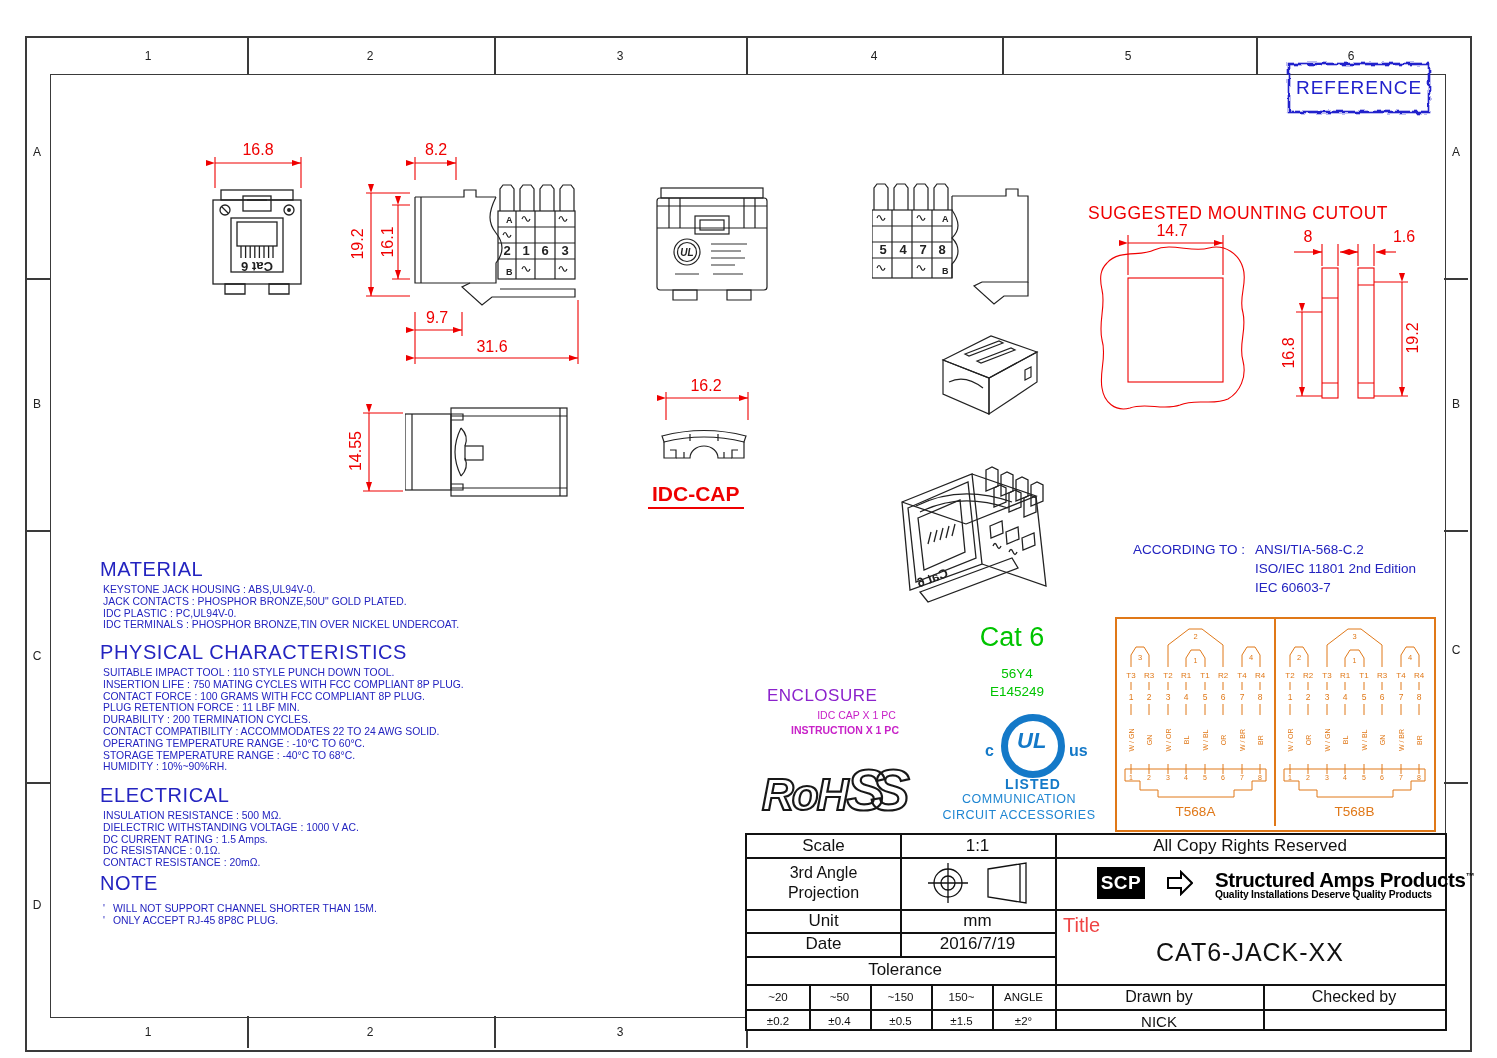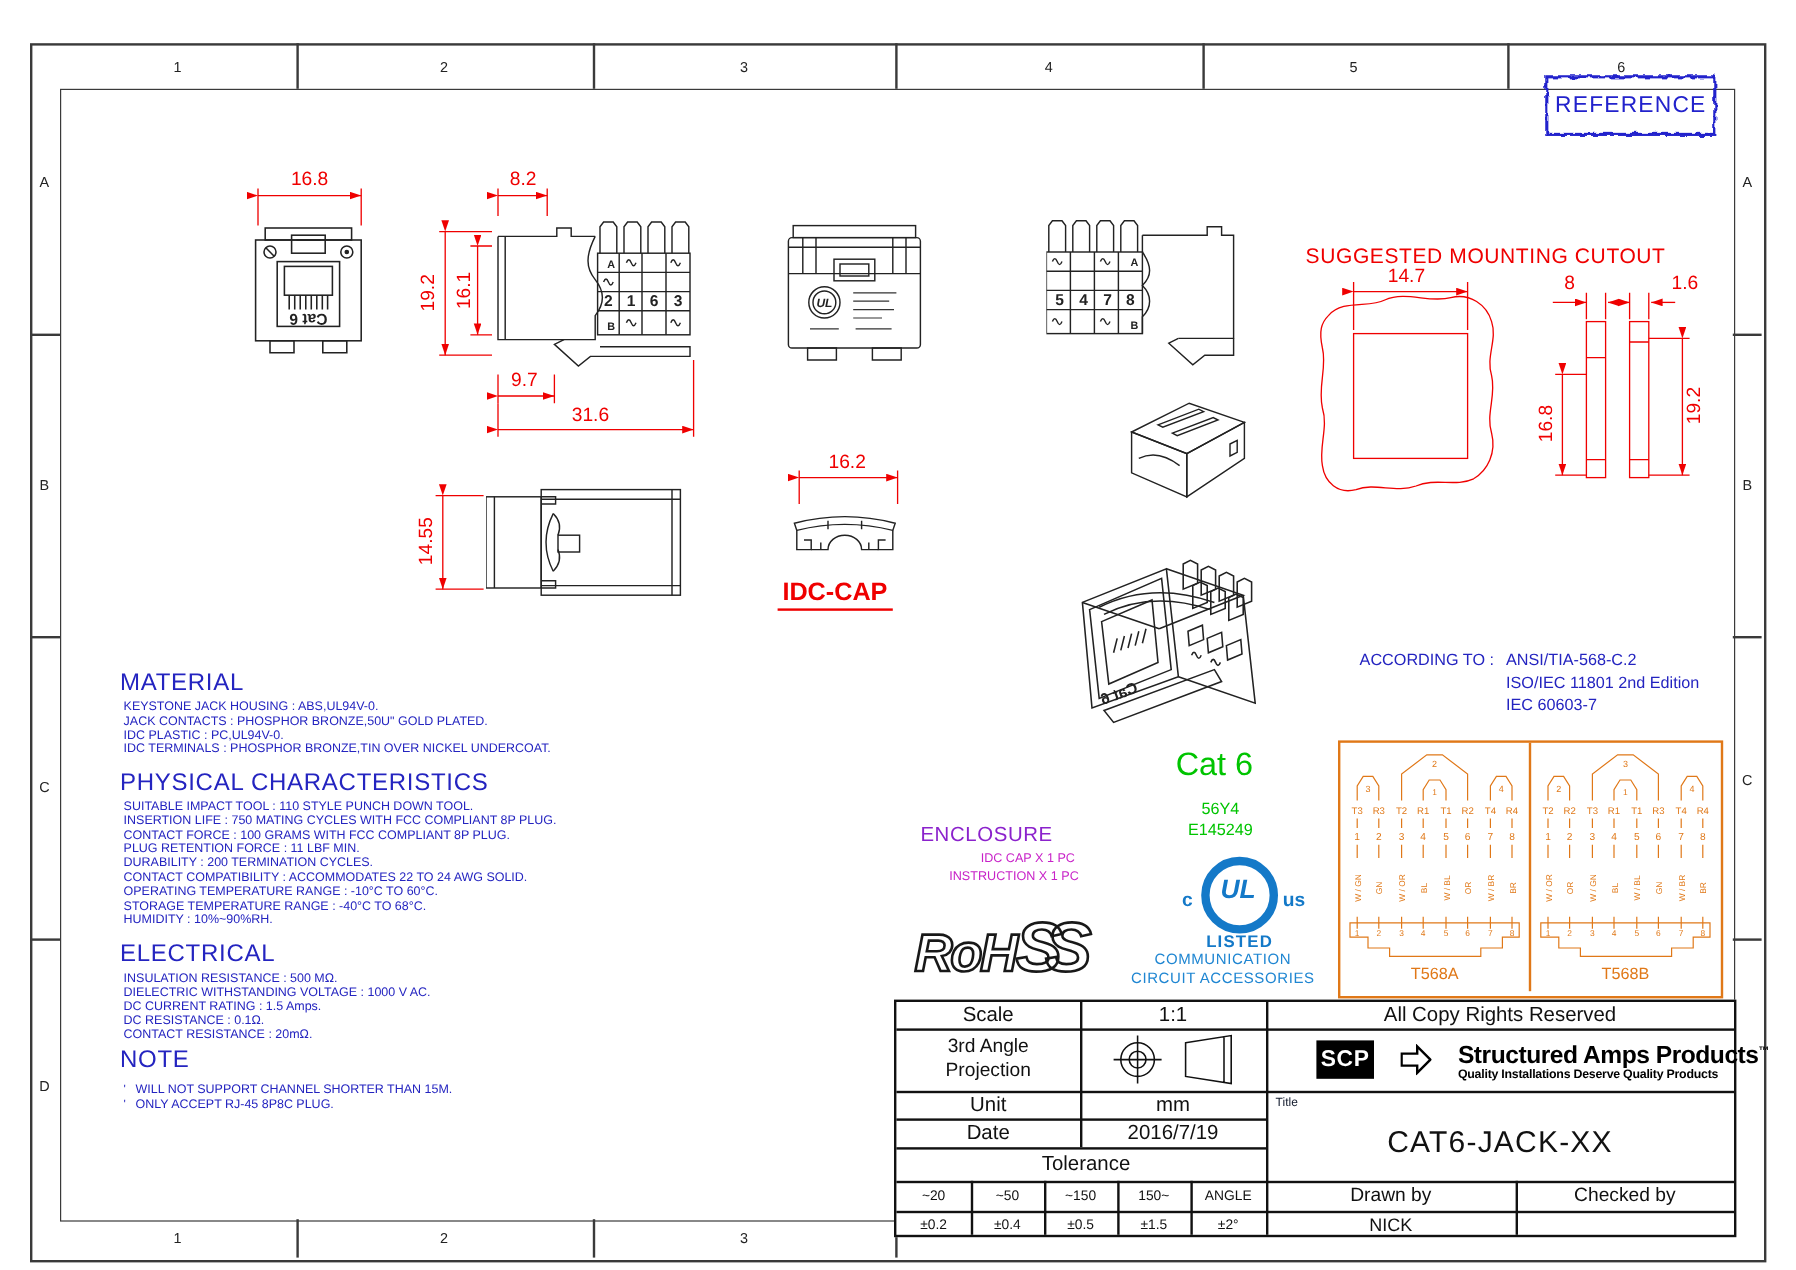--- a/index.html
+++ b/index.html
@@ -322,21 +322,21 @@
         <span>WILL NOT SUPPORT CHANNEL SHORTER THAN 15M.</span>
       </div>
     <div class="note-row">
         <span class="note-b">'</span>
         <span>ONLY ACCEPT RJ-45 8P8C PLUG.</span>
       </div>
   </div>
 
   <div class="enc-h" style="left:767px;top:686px;">ENCLOSURE</div>
   <div class="enc-l" style="left:845px;top:709px;padding-left:23px;">IDC CAP X 1 PC</div>
-  <div class="enc-l" style="left:845px;top:724px;">INSTRUCTION X 1 PC</div>
+  <div class="enc-l" style="left:845px;top:724px;font-weight:bold;">INSTRUCTION X 1 PC</div>
 
   <div class="rohs" style="left:762px;top:756px;"><span>RoH</span><span class="big">SS</span></div>
 
   <div class="green" style="left:1012px;top:622px;font-size:27px;">Cat 6</div>
   <div class="green" style="left:1017px;top:666px;font-size:13.5px;">56Y4</div>
   <div class="green" style="left:1017px;top:684px;font-size:13.5px;">E145249</div>
   <div class="ul-wrap" style="left:985px;top:710px;width:96px;height:110px;">
     <div class="ul-ring" style="left:16px;top:4px;"></div>
     <div class="ul-txt" style="left:32px;top:18px;">UL</div>
     <div class="ul-side" style="left:0px;top:32px;">c</div>
@@ -514,21 +514,21 @@
     <div class="tb-cell" style="left:308px;top:22px;width:461px;height:52px;gap:22px;">
       <div class="scp-box">SCP</div>
       <svg width="26" height="26" viewBox="0 0 26 26">
         <path d="M1,8 H14 V2 L25,13 L14,24 V18 H1 Z" fill="#fff" stroke="#000" stroke-width="2"></path>
       </svg>
       <div>
         <div class="brand-name"><span>Structured Amps Products</span><sup style="font-size:9px;">™</sup></div>
         <div class="brand-tag">Quality Installations Deserve Quality Products</div>
       </div>
     </div>
-    <div class="abs" style="left:316px;top:79px;font-size:10px;color:#0f172a;">Title</div>
+    <div class="abs" style="left:316px;top:79px;font-size:20px;color:#ef4444;">Title</div>
     <div class="tb-cell" style="left:308px;top:90px;width:390px;height:55px;font-size:25px;letter-spacing:1px;">CAT6-JACK-XX</div>
     <div class="tb-cell" style="left:308px;top:149px;width:208px;height:25px;font-size:16px;">Drawn by</div>
     <div class="tb-cell" style="left:516px;top:149px;width:182px;height:25px;font-size:16px;">Checked by</div>
     <div class="tb-cell" style="left:308px;top:174px;width:208px;height:24px;font-size:15px;">NICK</div>
     <div class="tb-cell" style="left:516px;top:174px;width:182px;height:24px;font-size:15px;"></div>
   </div>
 
 </div>
 
 </body></html>

